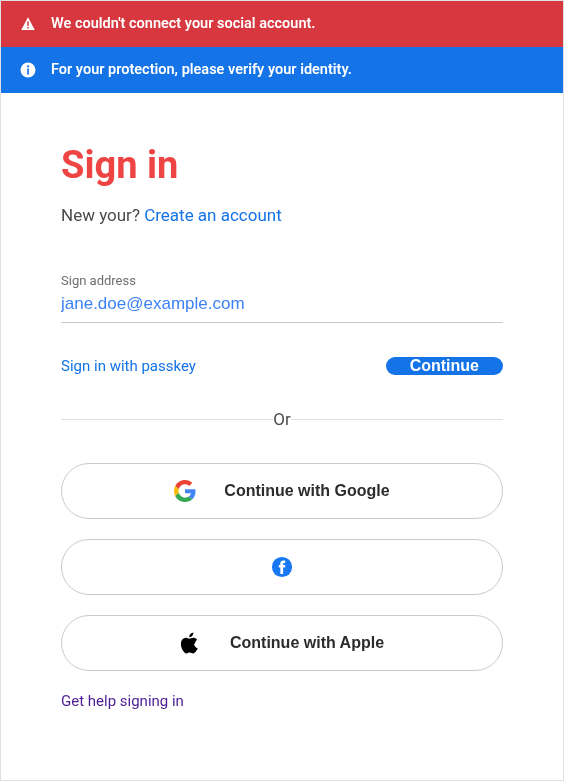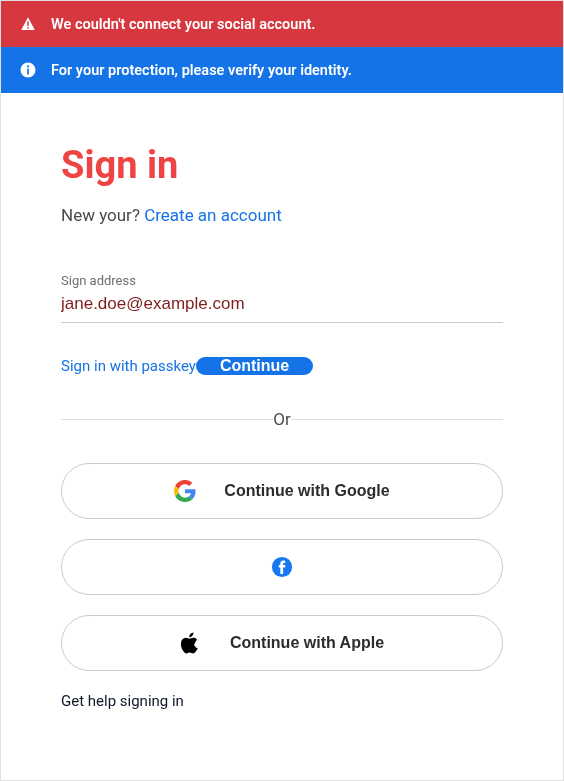--- a/index.html
+++ b/index.html
@@ -9,21 +9,21 @@
     }
     body {
       font-family: -apple-system, BlinkMacSystemFont, "Segoe UI", Roboto, Helvetica, Arial, sans-serif;
       width: 564px;
       height: 781px;
       background: #fff;
       border: 1px solid #e0e0e0;
     }
     .alert-bar {
       display: flex;
-      align-items: center;
+      align-items: flex-start;
       padding: 14px 18px;
       gap: 14px;
       color: #fff;
       font-weight: 600;
       font-size: 14.5px;
     }
     .alert-error {
       background: #d7373f;
     }
     .alert-info {
@@ -55,27 +55,28 @@
     .field-label {
       font-size: 13px;
       color: #6e6e6e;
       margin-bottom: 4px;
     }
     .field-input {
       width: 100%;
       border: none;
       border-bottom: 1px solid #cacaca;
       font-size: 17px;
-      color: #7f1d1d;
+      color: #3b82f6;
       padding: 2px 0 8px 0;
       outline: none;
       background: transparent;
     }
     .row-actions {
       display: flex;
+      justify-content: space-between;
       align-items: center;
       margin-top: 34px;
       margin-bottom: 34px;
     }
     .passkey-link {
       color: #1473e6;
       font-size: 15px;
       cursor: pointer;
     }
     .continue-btn {
@@ -118,21 +119,21 @@
       color: #2c2c2c;
       cursor: pointer;
       margin-bottom: 20px;
     }
     .social-icon {
       width: 22px;
       height: 22px;
       flex-shrink: 0;
     }
     .help-link {
-      color: #0f172a;
+      color: #4c1d95;
       font-size: 15px;
       cursor: pointer;
       display: inline-block;
     }
   </style>
 </head>
 <body>
 
 <div class="alert-bar alert-error">
   <span class="alert-icon">

